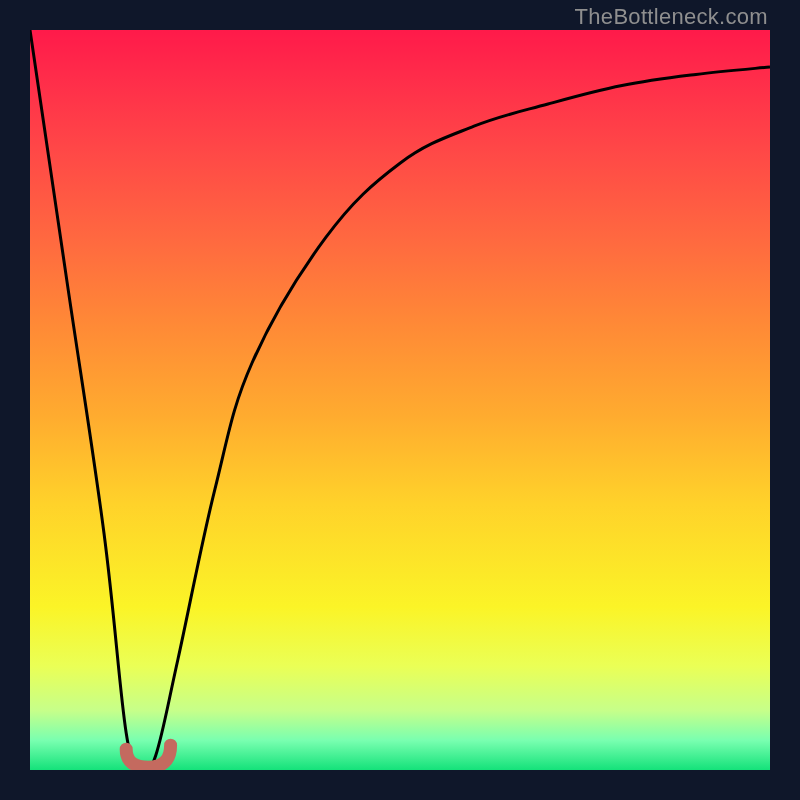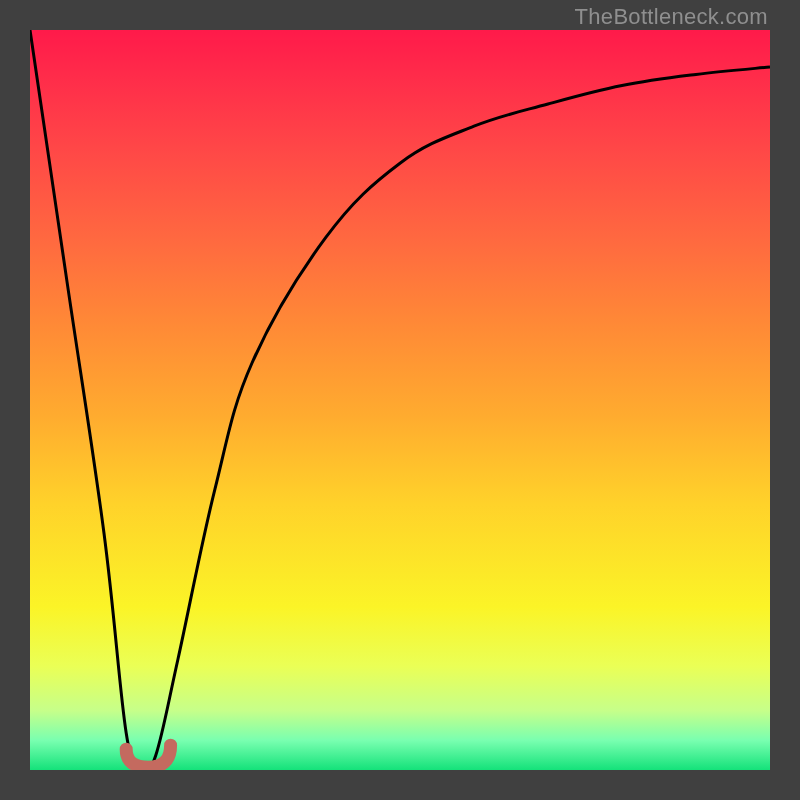--- a/index.html
+++ b/index.html
@@ -10,21 +10,21 @@
     background: #000;
     overflow: hidden;
     font-family: Arial, Helvetica, sans-serif;
   }
   .frame {
     position: absolute;
     left: 0;
     top: 0;
     width: 800px;
     height: 800px;
-    background: #404040;
+    background: #0f172a;
   }
   .plot-area {
     position: absolute;
     left: 30px;
     top: 30px;
     width: 740px;
     height: 740px;
   }
   .gradient-bg {
     position: absolute;

